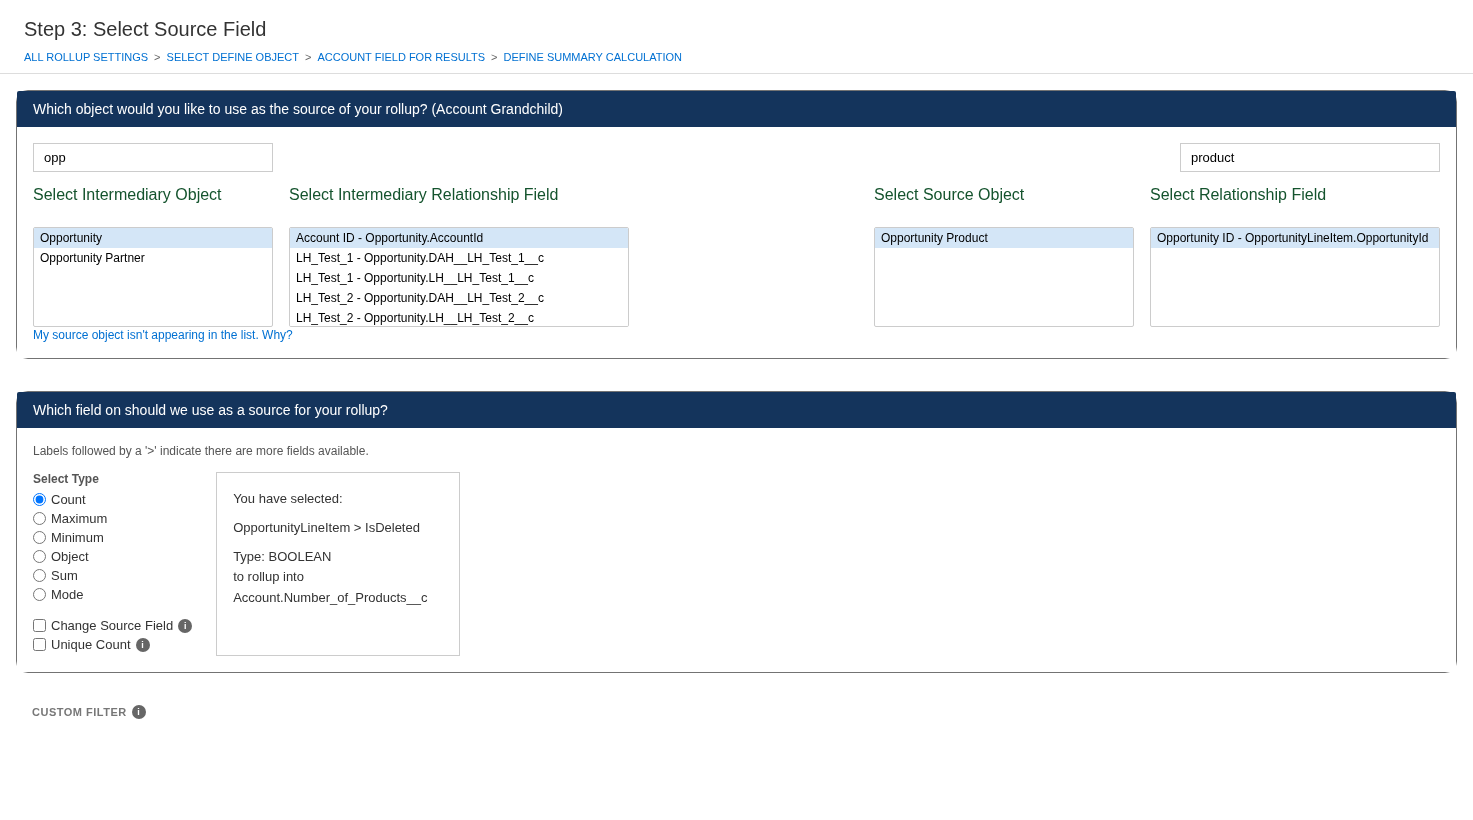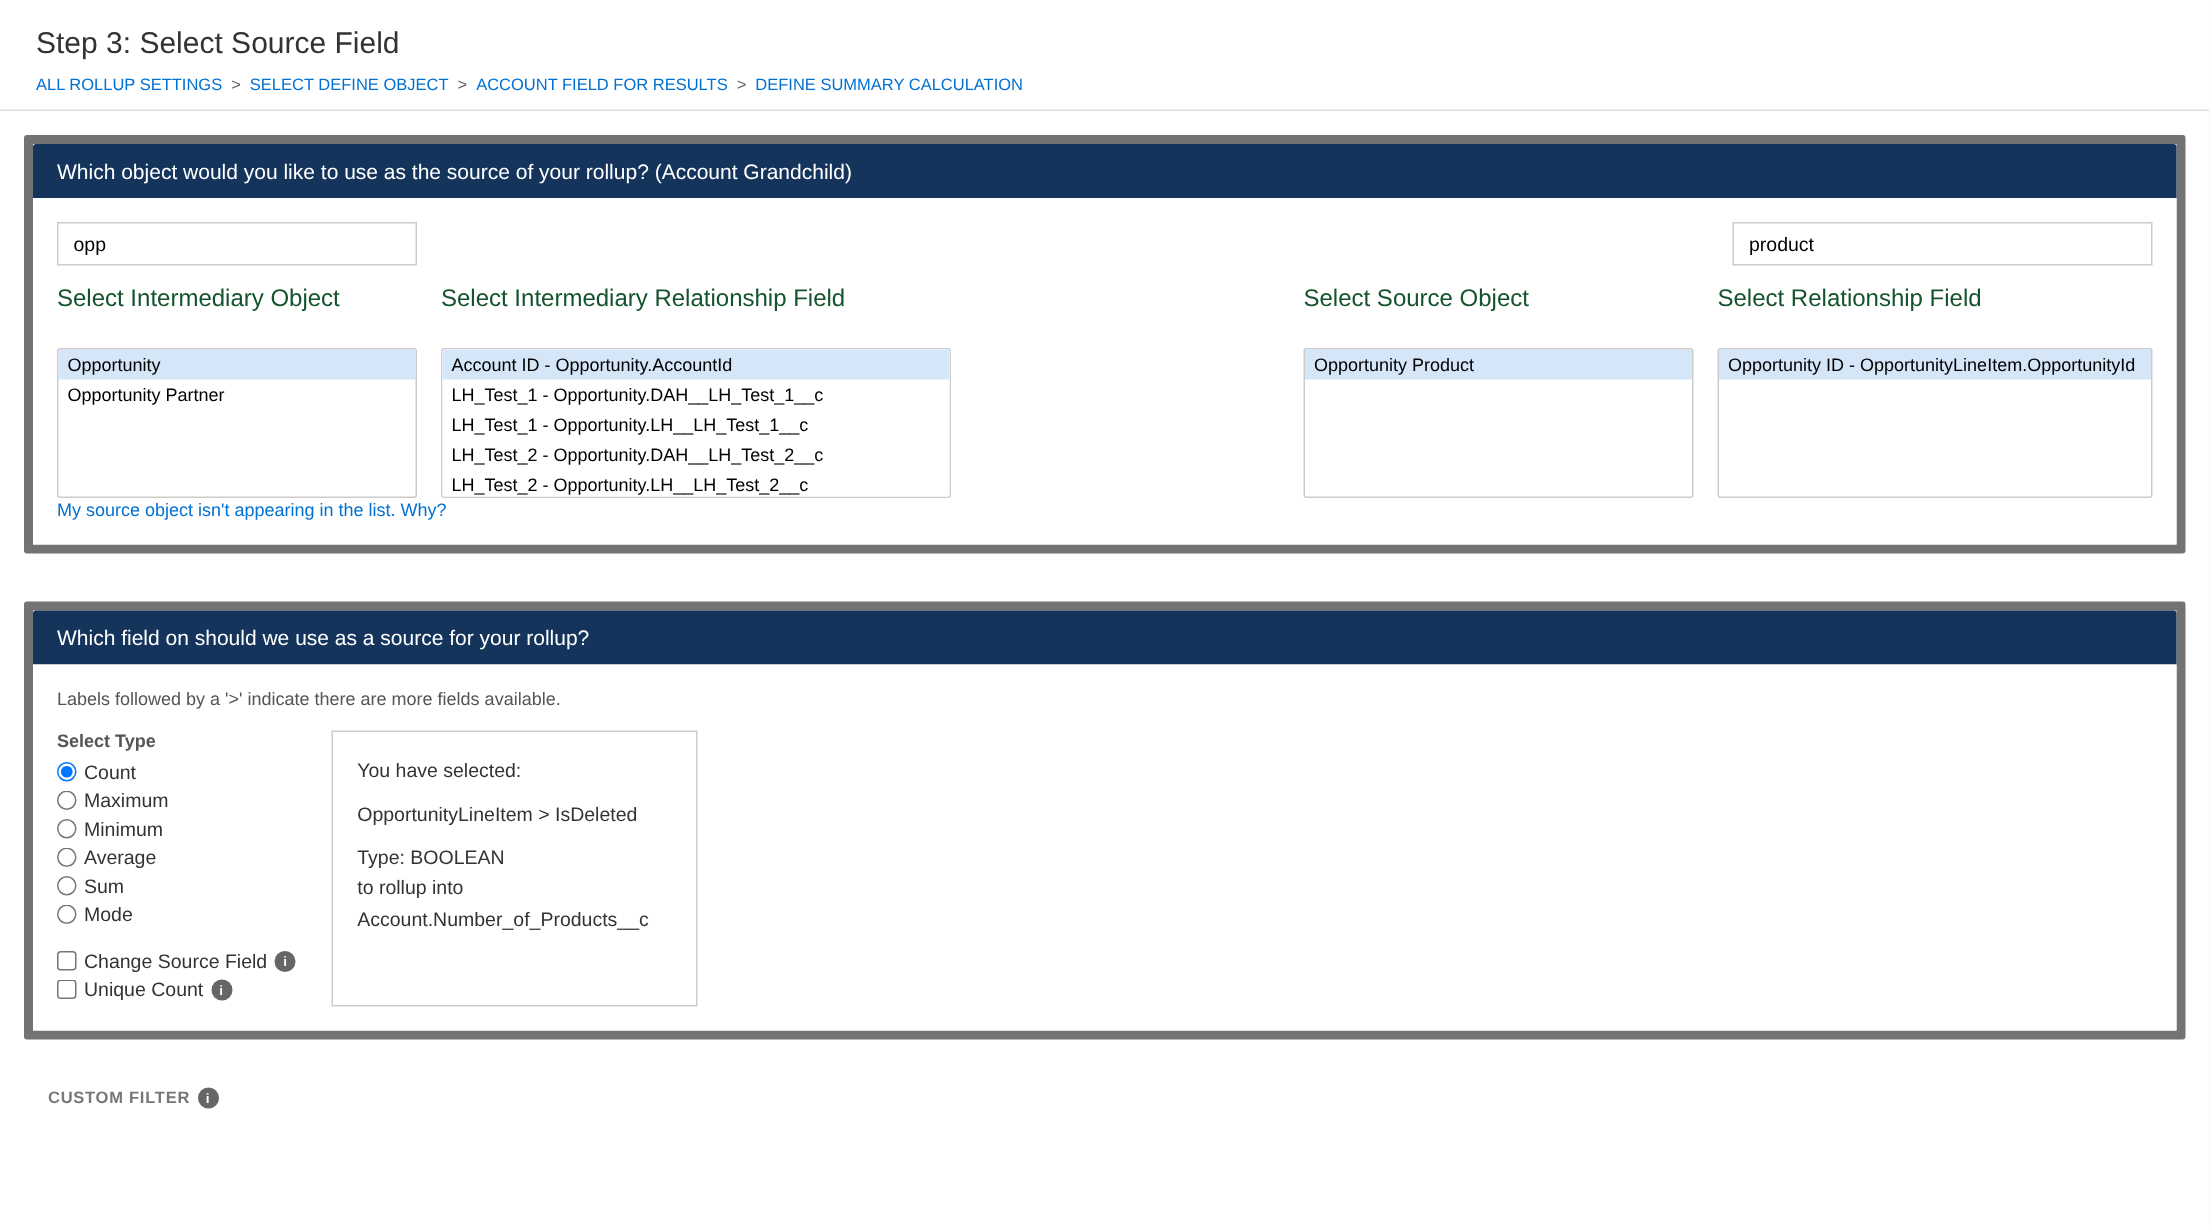--- a/index.html
+++ b/index.html
@@ -8,21 +8,21 @@
     .page-wrapper { background: #fff; min-height: 820px; display: flex; flex-direction: column; }
 
     
     .page-header { padding: 18px 24px 10px 24px; border-bottom: 1px solid #ddd; background: #fff; }
     .page-title { font-size: 20px; font-weight: 400; color: #333; margin-bottom: 10px; }
     .breadcrumb { display: flex; gap: 6px; align-items: center; font-size: 11px; text-align: right; }
     .breadcrumb a { color: #0070d2; text-decoration: none; }
     .breadcrumb span { color: #666; }
 
     
-    .section { margin: 16px 16px; border: 6px solid #737373; border-radius: 2px; }
+    .section { margin: 16px 16px; border: 1px solid #737373; border-radius: 12px; }
     .section-header { background: #14345c; color: #fff; padding: 10px 16px; font-size: 14px; font-weight: 500; border-radius: 2px 2px 0 0; }
     .section-body { background: #fff; padding: 16px; }
     .search-input { border: 1px solid #ccc; padding: 6px 10px; font-size: 13px; width: 240px; outline: none; }
     .selector-group { display: flex; flex-direction: column; gap: 4px; }
     .selector-label { font-size: 16px; color: #14532d; margin-bottom: 19px; }
     .list-box { border: 1px solid #ccc; width: 240px; height: 100px; overflow-y: auto; font-size: 12px; }
     .list-box option { padding: 3px 6px; }
     .list-box option:checked, .list-box option:focus { background: #d4e6f7; color: #000; }
 
     .list-box-wide { width: 340px; }
@@ -85,21 +85,21 @@
 
   <div class="section">
     <div class="section-header">
       <span>Which object would you like to use as the source of your rollup? (Account Grandchild)</span>
     </div>
     <div class="section-body">
       
       <div style="display:flex; margin-bottom:14px;align-items:center;">
         <input type="text" class="search-input" value="opp" style="">
         <div style="flex:1;"></div>
-        <input type="text" class="search-input" style="width: 280px;" value="product">
+        <input type="text" class="search-input" style="width: 260px;" value="product">
       </div>
 
       
       <div class="all-selectors">
 
         <div class="selector-group">
           <div class="selector-label">Select Intermediary Object</div>
           <select class="list-box" size="5">
             <option selected="">Opportunity</option>
             <option>Opportunity Partner</option>
@@ -157,21 +157,21 @@
             <label class="radio-item">
               <input type="radio" name="type" style=""> 
                 <span>Maximum</span>
             </label>
             <label class="radio-item">
               <input type="radio" name="type" style=""> 
                 <span>Minimum</span>
             </label>
             <label class="radio-item">
               <input type="radio" name="type" style=""> 
-                <span>Average</span>
+                <span>Object</span>
             </label>
             <label class="radio-item">
               <input type="radio" name="type" style=""> 
                 <span>Sum</span>
             </label>
             <label class="radio-item">
               <input type="radio" name="type" style=""> 
                 <span>Mode</span>
             </label>
           </div>

